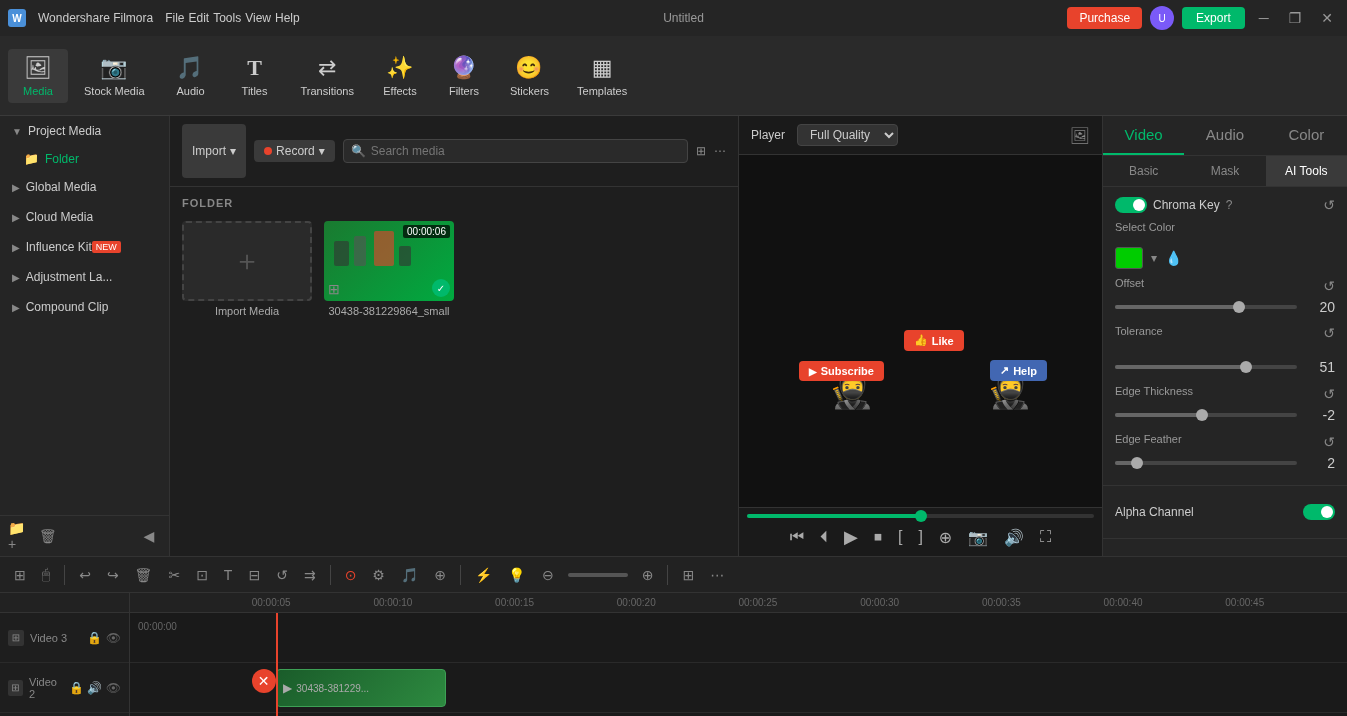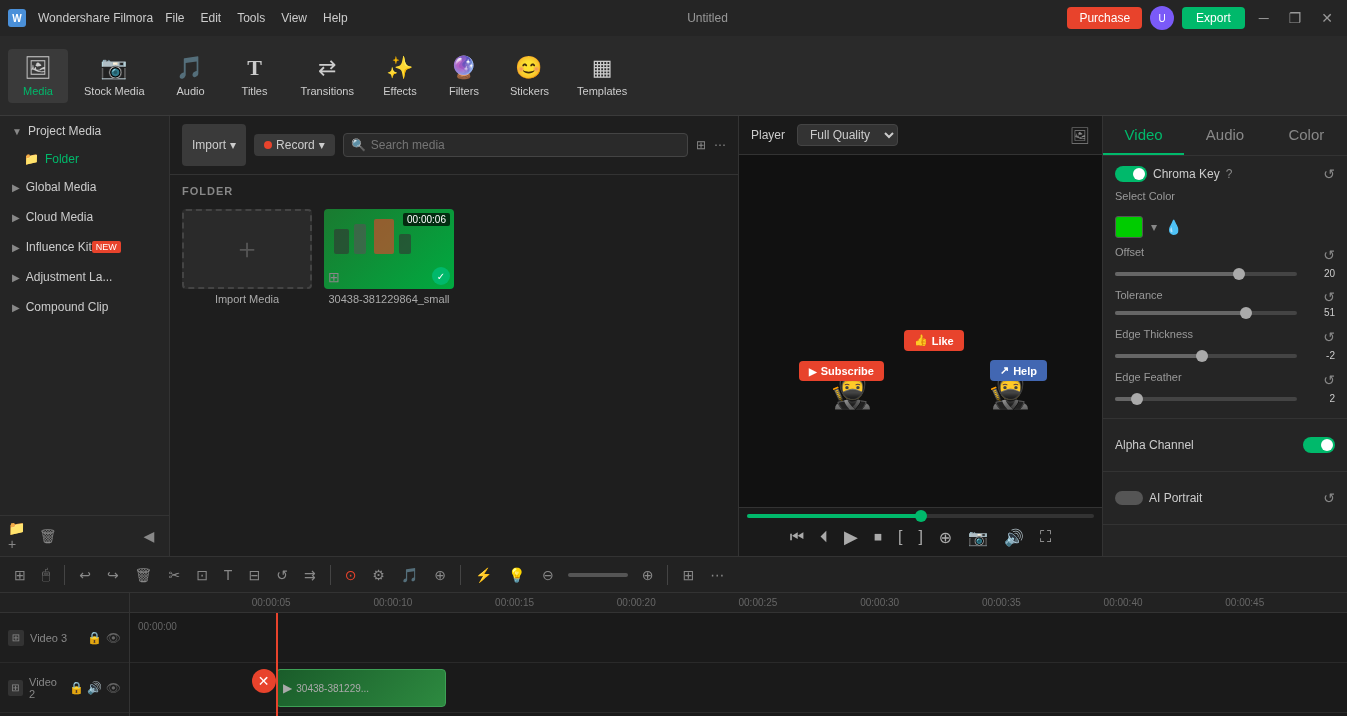--- a/index.html
+++ b/index.html
@@ -3,21 +3,21 @@
   <meta charset="utf-8">
   <style>
     * { box-sizing: border-box; margin: 0; padding: 0; }
     body { font-family: 'Segoe UI', Arial, sans-serif; background: #1e1e1e; color: #ccc; font-size: 12px; overflow: hidden; width: 1347px; height: 716px; }
 
     
     #titlebar { display: flex; align-items: center; height: 36px; background: #252525; padding: 0 8px; justify-content: space-between; }
     #titlebar-left { display: flex; align-items: center; gap: 12px; }
     #app-icon { width: 18px; height: 18px; background: #4a90d9; border-radius: 3px; display: flex; align-items: center; justify-content: center; font-size: 10px; color: white; font-weight: bold; }
     #app-name { font-size: 12px; color: #ccc; font-weight: 500; }
-    #menu-items { display: flex; gap: 16px; }
+    #menu-items { display: flex; gap: 4px; }
     #menu-items span { font-size: 12px; color: #ccc; cursor: pointer; }
     #titlebar-center { font-size: 12px; color: #999; }
     #titlebar-right { display: flex; align-items: center; gap: 8px; }
     #purchase-btn { background: #e8432c; color: white; border: none; border-radius: 4px; padding: 4px 12px; cursor: pointer; font-size: 12px; }
     #user-avatar { width: 24px; height: 24px; border-radius: 50%; background: #7a5af8; display: flex; align-items: center; justify-content: center; font-size: 10px; color: white; }
     #export-btn { background: #00b96b; color: white; border: none; border-radius: 4px; padding: 4px 14px; cursor: pointer; font-size: 12px; }
     #win-controls { display: flex; gap: 8px; }
     #win-controls span { font-size: 14px; color: #999; cursor: pointer; padding: 2px 6px; }
 
     
@@ -36,21 +36,21 @@
     .tree-item { display: flex; align-items: center; padding: 8px 12px; cursor: pointer; font-size: 12px; color: #ccc; }
     .tree-item .arrow { margin-right: 6px; color: #888; font-size: 10px; }
     .folder-item { padding: 6px 24px; cursor: pointer; color: #00b96b; font-size: 12px; display: flex; align-items: center; gap: 6px; }
     .new-badge { background: #e8432c; color: white; font-size: 9px; padding: 1px 4px; border-radius: 2px; }
     .left-panel-footer { display: flex; gap: 4px; padding: 8px; border-top: 1px solid #333; }
     .panel-icon-btn { width: 24px; height: 24px; display: flex; align-items: center; justify-content: center; color: #888; cursor: pointer; border-radius: 3px; font-size: 14px; }
 
     
     #media-area { flex: 1; background: #1e1e1e; display: flex; flex-direction: column; }
     #media-toolbar { display: flex; align-items: center; padding: 8px 12px; gap: 8px; border-bottom: 1px solid #333; }
-    .import-btn { background: #3a3a3a; border: none; color: #ccc; padding: 14px 10px; border-radius: 4px; cursor: pointer; font-size: 12px; display: flex; align-items: center; gap: 4px; }
+    .import-btn { background: #3a3a3a; border: none; color: #ccc; padding: 20px 10px; border-radius: 4px; cursor: pointer; font-size: 12px; display: flex; align-items: center; gap: 4px; }
     .record-btn { background: #3a3a3a; border: none; color: #ccc; padding: 4px 10px; border-radius: 4px; cursor: pointer; font-size: 12px; display: flex; align-items: center; gap: 4px; }
     .record-dot { width: 8px; height: 8px; background: #e8432c; border-radius: 50%; }
     .search-box { flex: 1; display: flex; align-items: center; background: #2a2a2a; border: 1px solid #444; border-radius: 4px; padding: 4px 8px; gap: 4px; }
     .search-box input { background: transparent; border: none; color: #ccc; font-size: 12px; outline: none; flex: 1; }
     .media-grid { display: flex; flex-wrap: wrap; gap: 12px; padding: 12px; }
     .media-item { display: flex; flex-direction: column; align-items: center; gap: 4px; }
     .media-thumb { width: 130px; height: 80px; background: #2a2a2a; border-radius: 4px; display: flex; align-items: center; justify-content: center; cursor: pointer; position: relative; border: 2px dashed #444; }
     .media-thumb.has-content { border: none; background: #333; }
     .media-label { font-size: 11px; color: #aaa; text-align: center; max-width: 130px; }
     .media-duration { position: absolute; top: 4px; right: 4px; background: rgba(0,0,0,0.7); color: white; font-size: 10px; padding: 1px 4px; border-radius: 2px; }
@@ -91,21 +91,21 @@
     .toggle-knob { width: 12px; height: 12px; background: white; border-radius: 50%; position: absolute; top: 2px; right: 2px; }
     .help-icon { color: #888; font-size: 12px; cursor: pointer; }
     .reset-icon { color: #888; font-size: 14px; cursor: pointer; }
     .color-row { display: flex; align-items: center; gap: 8px; margin-bottom: 8px; }
     .color-swatch { width: 28px; height: 22px; background: #00cc00; border-radius: 3px; cursor: pointer; border: 1px solid #555; }
     .eyedropper { font-size: 14px; color: #888; cursor: pointer; }
     .slider-row { display: flex; align-items: center; gap: 8px; margin-bottom: 4px; }
     .slider-track { flex: 1; height: 4px; background: #444; border-radius: 2px; position: relative; cursor: pointer; }
     .slider-fill { height: 100%; background: #666; border-radius: 2px; }
     .slider-thumb { width: 12px; height: 12px; background: #aaa; border-radius: 50%; position: absolute; top: -4px; cursor: pointer; }
-    .slider-val { font-size: 10px; color: #ccc; min-width: 30px; text-align: right; }
+    .slider-val { font-size: 14px; color: #ccc; min-width: 30px; text-align: right; }
     .param-label { font-size: 11px; color: #999; margin-bottom: 6px; }
     .ai-toggle-row { display: flex; align-items: center; justify-content: space-between; padding: 8px 0; }
     .ai-toggle-label { font-size: 12px; color: #ccc; }
     .small-toggle { width: 28px; height: 14px; background: #555; border-radius: 7px; cursor: pointer; position: relative; }
 
     
     #timeline { height: 200px; background: #1a1a1a; border-top: 1px solid #333; display: flex; flex-direction: column; }
     #timeline-toolbar { height: 36px; display: flex; align-items: center; padding: 0 8px; gap: 4px; border-bottom: 1px solid #333; background: #222; }
     .tl-btn { background: none; border: none; color: #888; cursor: pointer; font-size: 14px; padding: 4px 6px; border-radius: 3px; }
     .tl-separator { width: 1px; height: 20px; background: #444; margin: 0 4px; }
@@ -347,20 +347,31 @@
       <div class="right-tab active">
         <span>Video</span>
       </div>
       <div class="right-tab">
         <span>Audio</span>
       </div>
       <div class="right-tab">
         <span>Color</span>
       </div>
     </div>
+    <div id="sub-tabs">
+      <div class="sub-tab">
+        <span>Basic</span>
+      </div>
+      <div class="sub-tab">
+        <span>Mask</span>
+      </div>
+      <div class="sub-tab active">
+        <span>AI Tools</span>
+      </div>
+    </div>
 
     <div class="panel-section">
       <div class="panel-section-header">
         <div style="display:flex;align-items:center;gap:6px;">
           <div class="toggle-switch">
             <div class="toggle-knob"></div>
           </div>
           <span class="panel-section-title">Chroma Key</span>
           <span class="help-icon">?</span>
         </div>
@@ -384,21 +395,21 @@
         <div class="slider-row">
           <div class="slider-track">
             <div class="slider-fill" style="width:68%;"></div>
             <div class="slider-thumb" style="left:calc(68% - 6px);"></div>
           </div>
           <span class="slider-val">20</span>
         </div>
       </div>
 
       <div style="margin-bottom:10px;">
-        <div style="display:flex;justify-content:space-between;margin-bottom:0;">
+        <div style="display:flex;justify-content:space-between;margin-bottom:16px;">
           <span class="param-label">Tolerance</span>
           <span class="reset-icon">↺</span>
         </div>
         <div class="slider-row">
           <div class="slider-track">
             <div class="slider-fill" style="width:72%;"></div>
             <div class="slider-thumb" style="left:calc(72% - 6px);"></div>
           </div>
           <span class="slider-val">51</span>
         </div>

